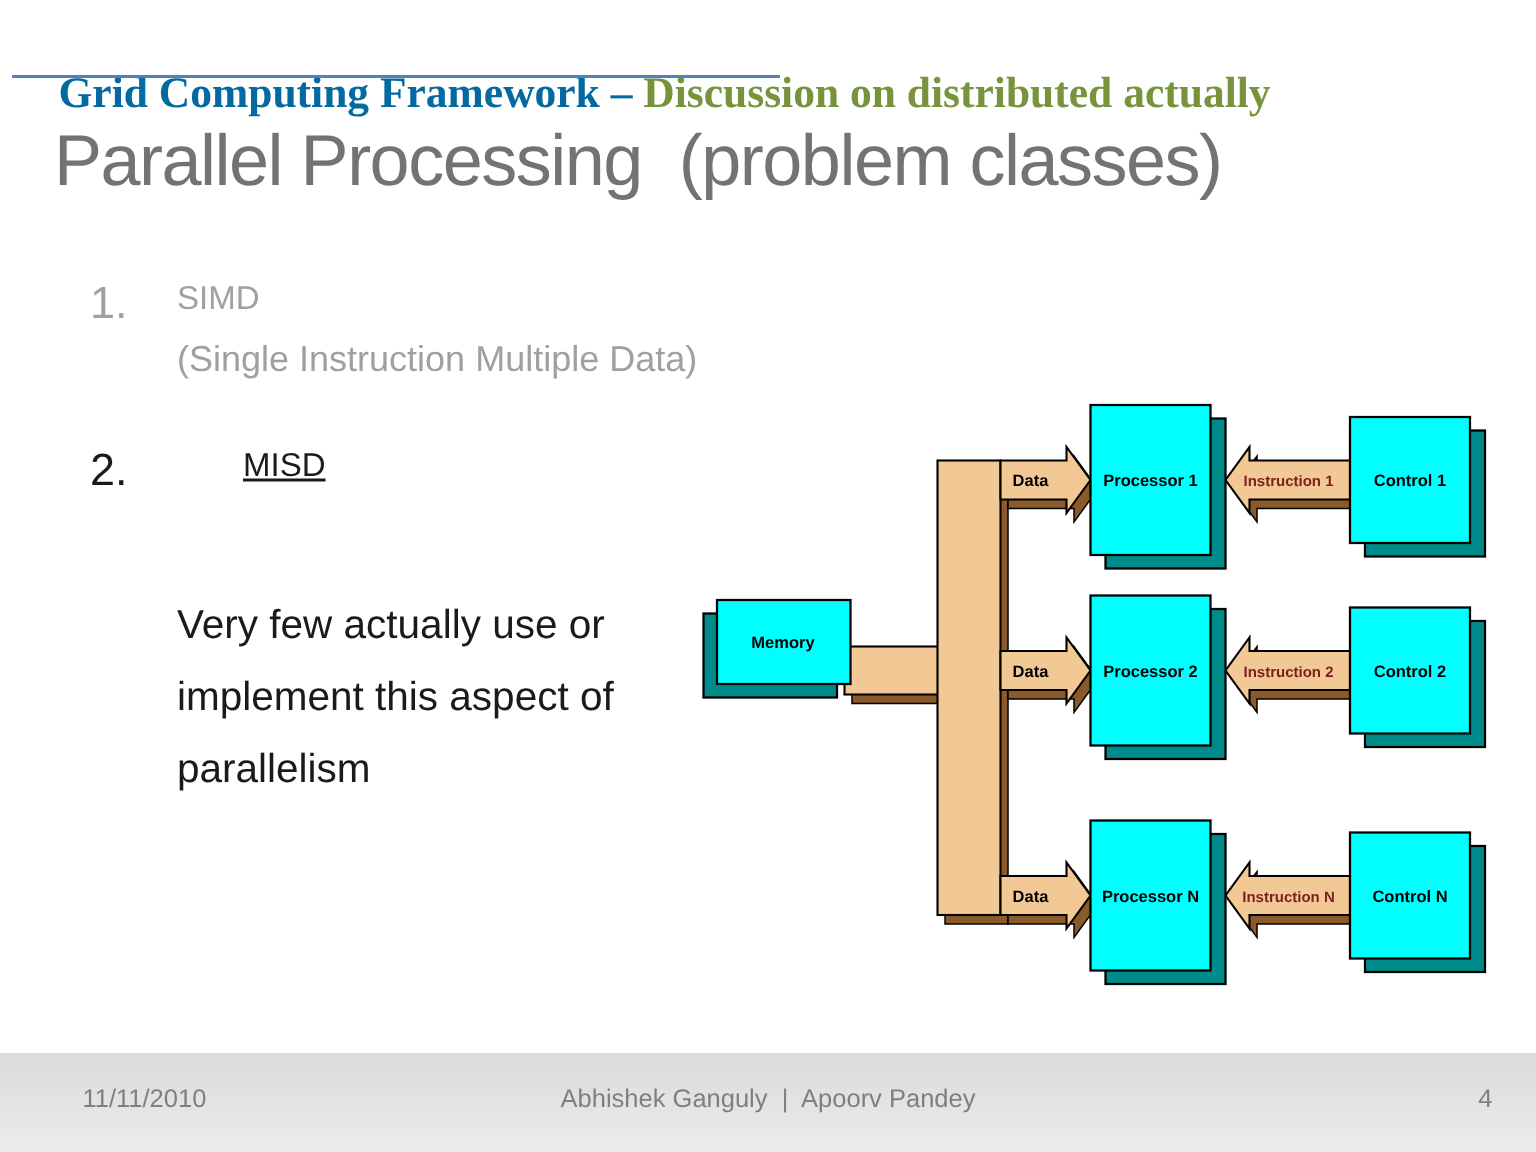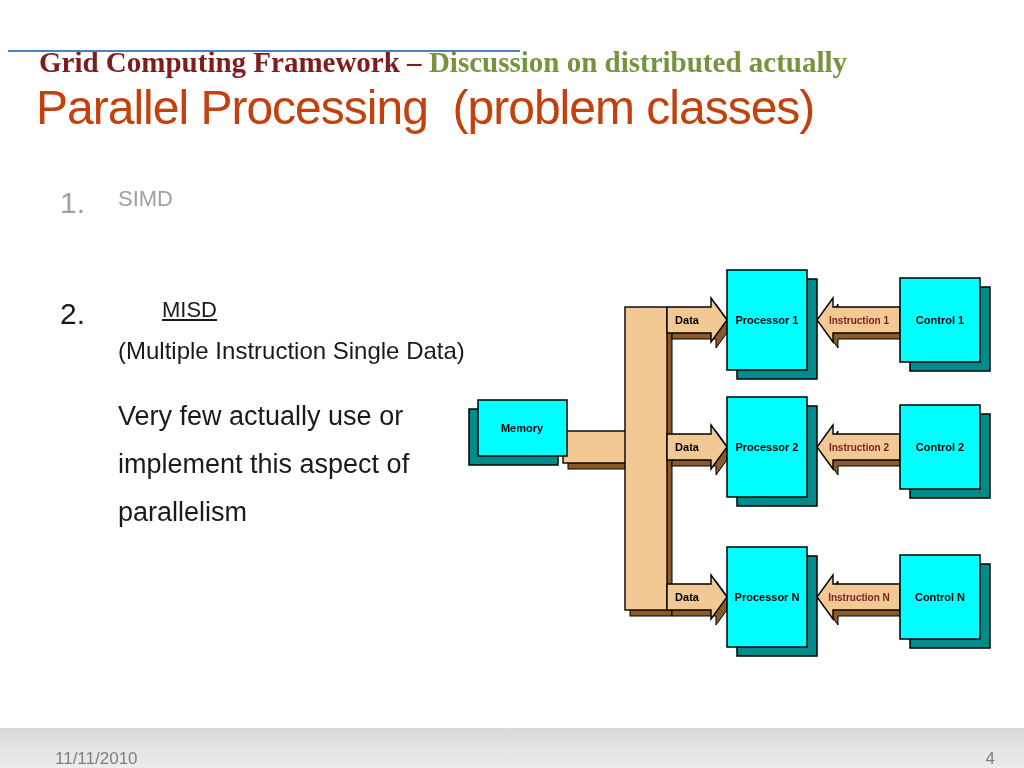--- a/index.html
+++ b/index.html
@@ -7,30 +7,30 @@
     width:1024px;height:768px;position:relative;overflow:hidden;
     background:#ffffff;font-family:"Liberation Sans",sans-serif;
   }
   .slide{position:absolute;inset:0;}
 
   
   .header{
     position:absolute;top:6px;left:10px;white-space:pre-wrap;
     font-family:"Liberation Serif",serif;font-weight:bold;font-size:29px;line-height:1.3;
   }
-  .header .dark{color:#7f1d1d;}
+  .header .dark{color:#0369a1;}
   .header .green{color:#77933c;}
   .header-underline{
     position:absolute;top:50px;left:8px;width:512px;height:2px;background:#4f81bd;
   }
 
   
   .title{
     position:absolute;top:80px;left:36px;margin:0;white-space:pre-wrap;
-    font-size:48px;font-weight:normal;color:#c2410c;letter-spacing:-1px;
+    font-size:48px;font-weight:normal;color:#737373;letter-spacing:-1px;
   }
 
   
   .row{position:absolute;display:flex;}
   .num{width:58px;font-size:30px;}
   .term{font-size:22px;}
   .gray{color:#a0a0a0;}
   .black{color:#1a1a1a;}
   .underlined{text-decoration:underline;margin-left:44px;}
   .def{position:absolute;left:118px;font-size:24px;}
@@ -50,21 +50,21 @@
   .conn{fill:#f2c894;stroke:#000;stroke-width:1.4;}
   .conn-shadow{fill:#8a5a2b;stroke:#000;stroke-width:1;}
   .box-front{fill:#00ffff;stroke:#000;stroke-width:1.5;}
   .box-back{fill:#008b8b;stroke:#000;stroke-width:1.5;}
   .box-label{font:bold 11px "Liberation Sans",sans-serif;fill:#000;text-anchor:middle;}
   .data-label{font:bold 11px "Liberation Sans",sans-serif;fill:#000;text-anchor:middle;}
   .instr-label{font:bold 10px "Liberation Sans",sans-serif;fill:#7b1f1f;text-anchor:middle;}
 
   
   .footer{
-    position:absolute;left:0;right:0;bottom:0;height:40px;
+    position:absolute;left:0;right:0;bottom:0;height:66px;
     background:linear-gradient(#dadada,#ececec);color:#7f7f7f;font-size:17px;
   }
   .footer-date{position:absolute;left:55px;top:21px;}
   .footer-authors{position:absolute;left:0;right:0;top:21px;text-align:center;white-space:pre-wrap;}
   .footer-page{position:absolute;right:29px;top:21px;}
 </style>
 </head>
 <body>
 
 <div class="slide">
@@ -73,26 +73,26 @@
     <span class="dark">Grid Computing Framework – </span><span class="green">Discussion on distributed actually</span>
   </div>
   <div class="header-underline"></div>
 
   <h1 class="title">Parallel Processing  (problem classes)</h1>
 
   <div class="row row-1">
     <span class="num gray">1.</span>
     <span class="term gray">SIMD</span>
   </div>
+  <div class="def def-1 gray">(Single Instruction Multiple Data)</div>
 
   <div class="row row-2">
     <span class="num black">2.</span>
     <span class="term black underlined">MISD</span>
   </div>
-  <div class="def def-2 black">(Multiple Instruction Single Data)</div>
   <div class="para para-1">Very few actually use or
 implement this aspect of
 parallelism</div>
 
   <svg class="diagram" width="560" height="430" viewBox="0 0 560 430" xmlns="http://www.w3.org/2000/svg">
 
     <g transform="translate(5,6)">
       <rect class="conn-shadow" x="170" y="57" width="42" height="303"></rect>
       <rect class="conn-shadow" x="108" y="181" width="64" height="32"></rect>
       <polygon class="conn-shadow" points="212,57 256,57 256,48 272,70 256,92 256,83 212,83"></polygon>
@@ -141,16 +141,17 @@
     <text class="box-label" x="485" y="201">Control 2</text>
 
     <text class="data-label" x="232" y="351">Data</text>
     <text class="box-label" x="312" y="351">Processor N</text>
     <text class="instr-label" x="404" y="351">Instruction N</text>
     <text class="box-label" x="485" y="351">Control N</text>
   </svg>
 
   <div class="footer">
     <span class="footer-date">11/11/2010</span>
+    <span class="footer-authors">Abhishek Ganguly  |  Apoorv Pandey</span>
     <span class="footer-page">4</span>
   </div>
 
 </div>
 
 </body></html>

